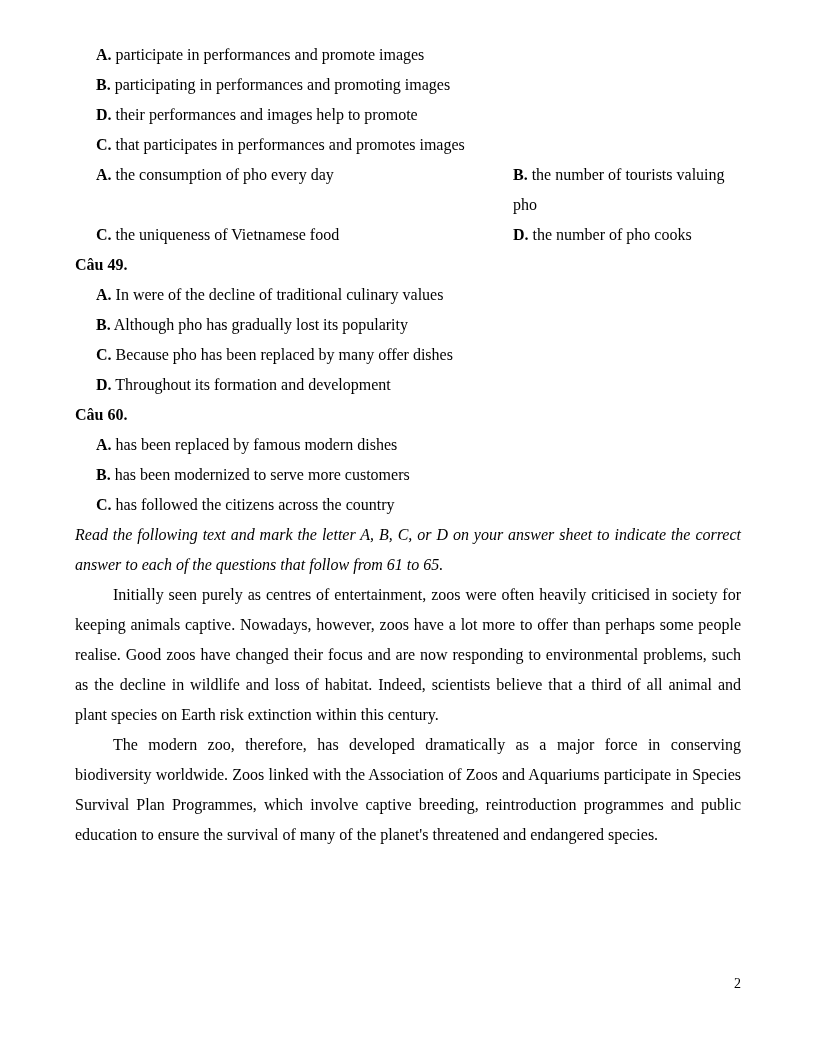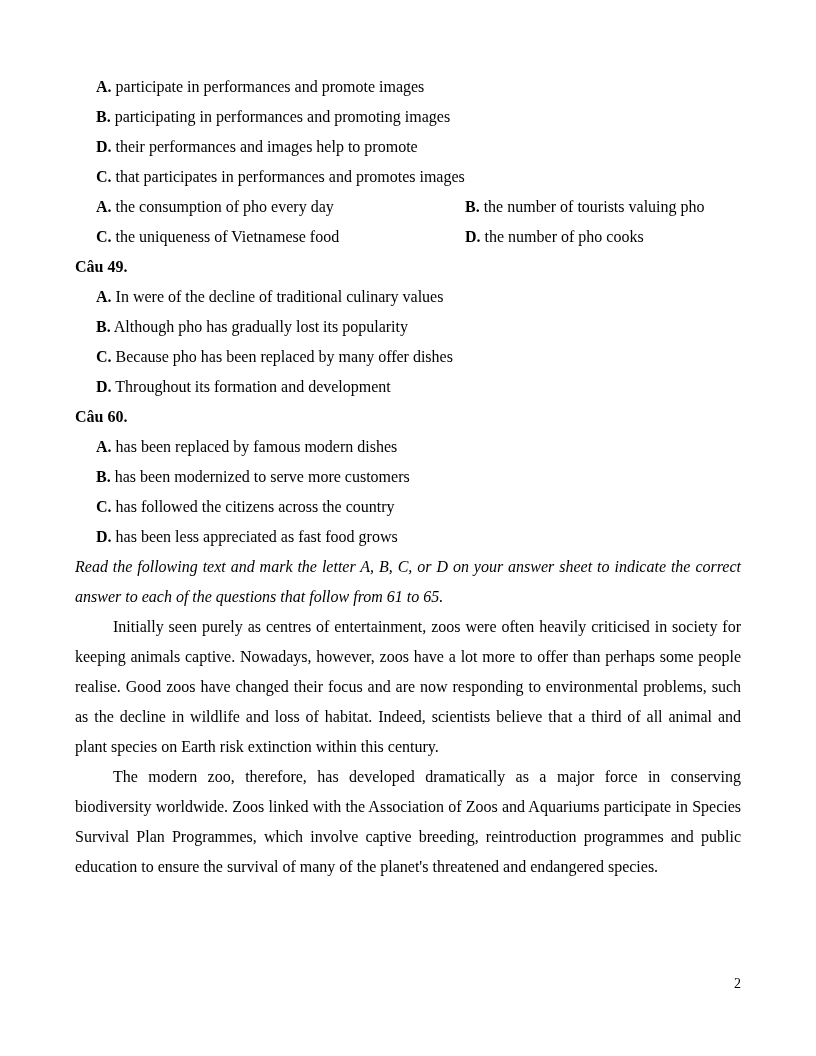--- a/index.html
+++ b/index.html
@@ -6,38 +6,39 @@
     margin: 0;
     padding: 0;
     background: #ffffff;
   }
   .page {
     position: relative;
     width: 816px;
     height: 1056px;
     background: #ffffff;
     box-sizing: border-box;
-    padding: 72px 75px 0 75px;
+    padding: 40px 75px 0 75px;
     font-family: "Liberation Serif", "DejaVu Serif", serif;
     font-size: 16px;
     color: #000000;
     line-height: 30px;
     overflow: hidden;
   }
   .option-line {
     padding-left: 21px;
   }
   .opt-letter {
     font-weight: bold;
   }
   .q-label {
     font-weight: bold;
   }
   .two-col-row {
     display: flex;
+    gap: 48px;
   }
   .cell-left {
     width: 390px;
     box-sizing: border-box;
     padding-left: 21px;
   }
   .cell-right {
     flex: 1;
   }
   .instruction {
@@ -116,23 +117,20 @@
   <div>
     <div class="option-line">
       <span class="opt-letter">A.</span> <span>has been replaced by famous modern dishes</span>
     </div>
     <div class="option-line">
       <span class="opt-letter">B.</span> <span>has been modernized to serve more customers</span>
     </div>
     <div class="option-line">
       <span class="opt-letter">C.</span> <span>has followed the citizens across the country</span>
     </div>
-    <div class="option-line">
-      <span class="opt-letter">D.</span> <span>has been less appreciated as fast food grows</span>
-    </div>
   </div>
 
   <div class="instruction">Read the following text and mark the letter A, B, C, or D on your answer sheet to indicate the correct answer to each of the questions that follow from 61 to 65.</div>
 
   <div>
     <div class="para">Initially seen purely as centres of entertainment, zoos were often heavily criticised in society for keeping animals captive. Nowadays, however, zoos have a lot more to offer than perhaps some people realise. Good zoos have changed their focus and are now responding to environmental problems, such as the decline in wildlife and loss of habitat. Indeed, scientists believe that a third of all animal and plant species on Earth risk extinction within this century.</div>
     <div class="para">The modern zoo, therefore, has developed dramatically as a major force in conserving biodiversity worldwide. Zoos linked with the Association of Zoos and Aquariums participate in Species Survival Plan Programmes, which involve captive breeding, reintroduction programmes and public education to ensure the survival of many of the planet's threatened and endangered species.</div>
   </div>
 
   <div class="page-num">2</div>

